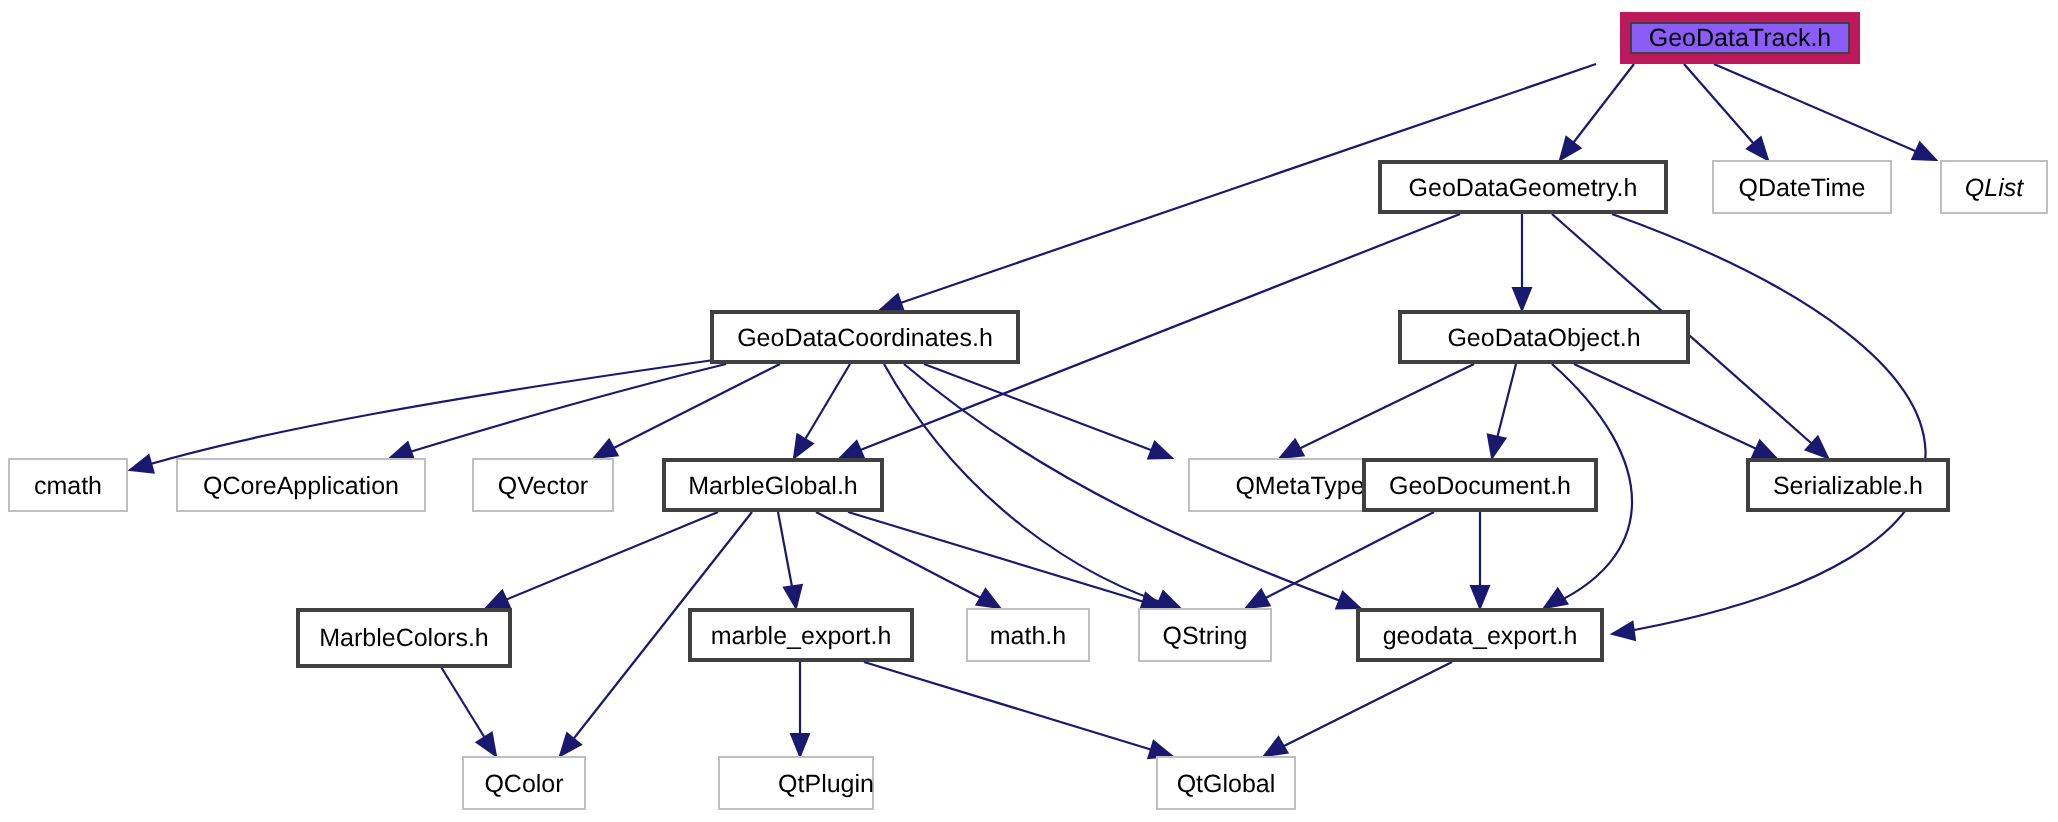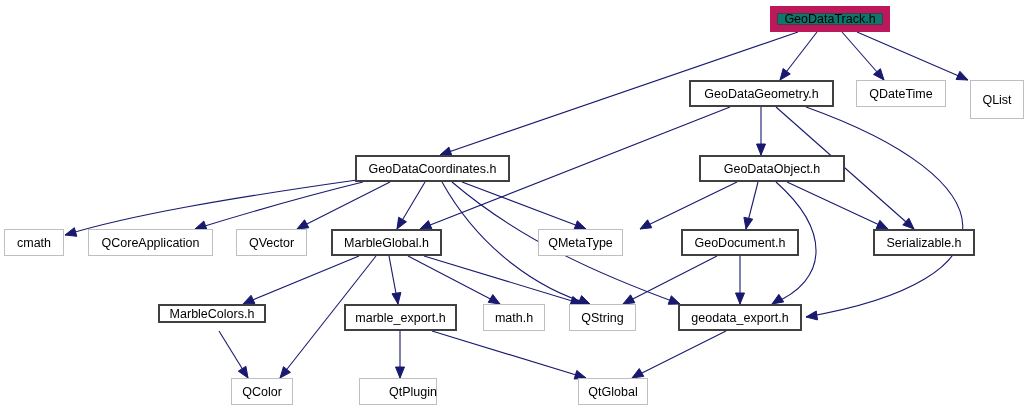--- a/index.html
+++ b/index.html
@@ -3,21 +3,21 @@
 <meta charset="utf-8">
 <style>
   html, body { margin: 0; padding: 0; background: #ffffff; }
   body { width: 1029px; height: 411px; overflow: hidden; position: relative; }
   #graph { position: absolute; left: 0; top: 0; width: 1029px; height: 411px; }
   .node { position: absolute; box-sizing: border-box; background: #ffffff;
           font-family: "Liberation Sans", sans-serif; font-size: 12.5px; color: #000;
           display: flex; align-items: center; justify-content: center; white-space: nowrap; }
   .node.internal { border: 1px solid #404040; box-shadow: inset 0 0 0 1px #404040; }
   .node.external { border: 1px solid #bfbfbf; color: #000; }
-  .node.root { border: 7px solid #be185d; box-shadow: inset 0 0 0 1px #404040; background: #0f766e; }
+  .node.root { border: 5px solid #be185d; box-shadow: inset 0 0 0 1px #404040; background: #8b5cf6; margin-left: 40px; }
   svg path.edge { fill: none; stroke: #191970; stroke-width: 1.1; }
   svg path.arrow { fill: #191970; stroke: #191970; stroke-width: 1; }
 </style>
 </head>
 <body>
 
 <div id="graph">
   <svg id="edges" width="1029" height="411" style="position:absolute;left:0;top:0;">
       <g>
         <path d="M798,32 L440,155" class="edge"></path>
@@ -137,31 +137,31 @@
       </g>
       <g>
         <path d="M726,331 L632,378" class="edge"></path>
         <path d="M632,378 L639.2341482950244,368.5704136651921 L643.7689875247411,376.34442377327804 Z" class="arrow"></path>
       </g>
     </svg>
 
   <div class="node root" style="left:770px;top:6px;width:120px;height:26px;">GeoDataTrack.h</div>
   <div class="node internal" style="left:689px;top:80px;width:145px;height:27px;">GeoDataGeometry.h</div>
   <div class="node external" style="left:856px;top:80px;width:90px;height:27px;">QDateTime</div>
-  <div class="node external" style="left:970px;top:80px;width:54px;height:39px;">QList</div>
+  <div class="node external" style="left:970px;top:80px;width:54px;height:27px;font-style:italic;">QList</div>
   <div class="node internal" style="left:355px;top:155px;width:155px;height:27px;">GeoDataCoordinates.h</div>
   <div class="node internal" style="left:699px;top:155px;width:146px;height:27px;">GeoDataObject.h</div>
   <div class="node external" style="left:4px;top:229px;width:60px;height:27px;">cmath</div>
   <div class="node external" style="left:88px;top:229px;width:125px;height:27px;">QCoreApplication</div>
   <div class="node external" style="left:236px;top:229px;width:71px;height:27px;">QVector</div>
   <div class="node internal" style="left:331px;top:229px;width:111px;height:27px;">MarbleGlobal.h</div>
-  <div class="node external" style="left:538px;top:229px;width:85px;height:27px;">QMetaType</div>
+  <div class="node external" style="left:594px;top:229px;width:112px;height:27px;">QMetaType</div>
   <div class="node internal" style="left:681px;top:229px;width:118px;height:27px;">GeoDocument.h</div>
   <div class="node internal" style="left:873px;top:229px;width:102px;height:27px;">Serializable.h</div>
-  <div class="node internal" style="left:158px;top:304px;width:108px;height:19px;">MarbleColors.h</div>
+  <div class="node internal" style="left:148px;top:304px;width:108px;height:30px;">MarbleColors.h</div>
   <div class="node internal" style="left:344px;top:304px;width:113px;height:27px;">marble_export.h</div>
   <div class="node external" style="left:483px;top:304px;width:62px;height:27px;">math.h</div>
   <div class="node external" style="left:569px;top:304px;width:67px;height:27px;">QString</div>
   <div class="node internal" style="left:678px;top:304px;width:124px;height:27px;">geodata_export.h</div>
   <div class="node external" style="left:231px;top:378px;width:62px;height:27px;">QColor</div>
   <div class="node external" style="left:359px;top:378px;width:78px;height:27px;padding-left:30px;">QtPlugin</div>
   <div class="node external" style="left:578px;top:378px;width:70px;height:27px;">QtGlobal</div>
 </div>
 
 </body></html>

